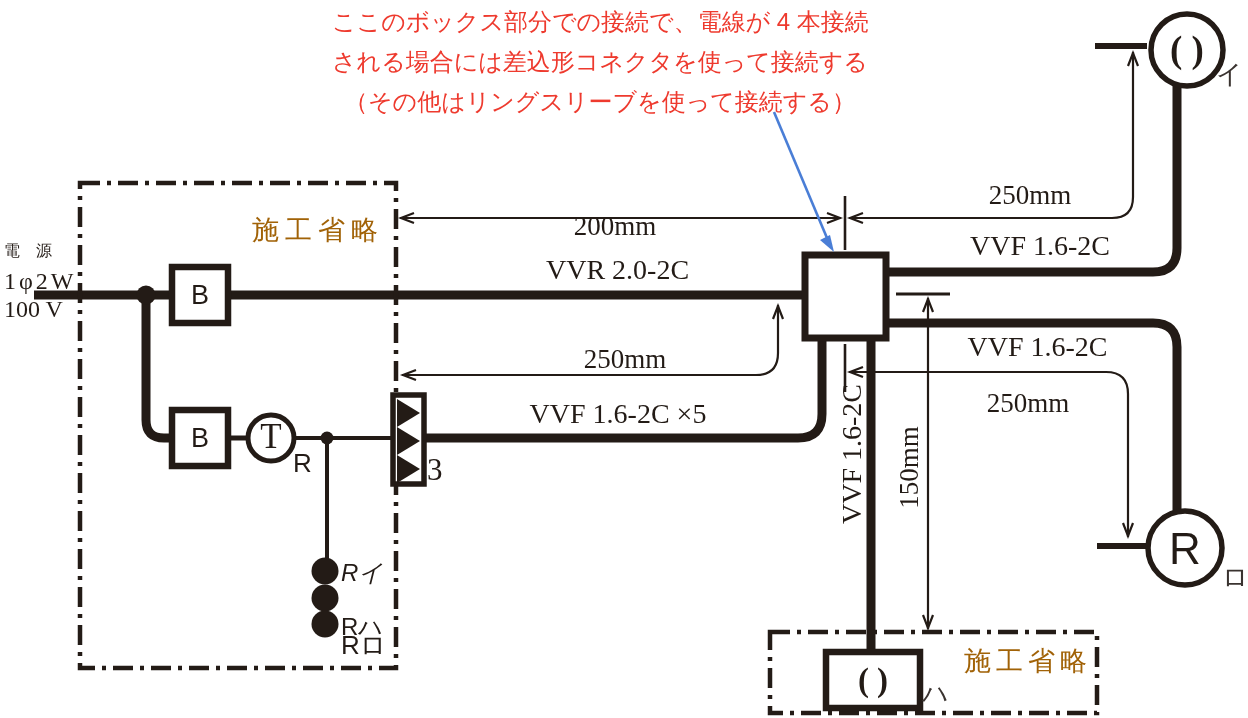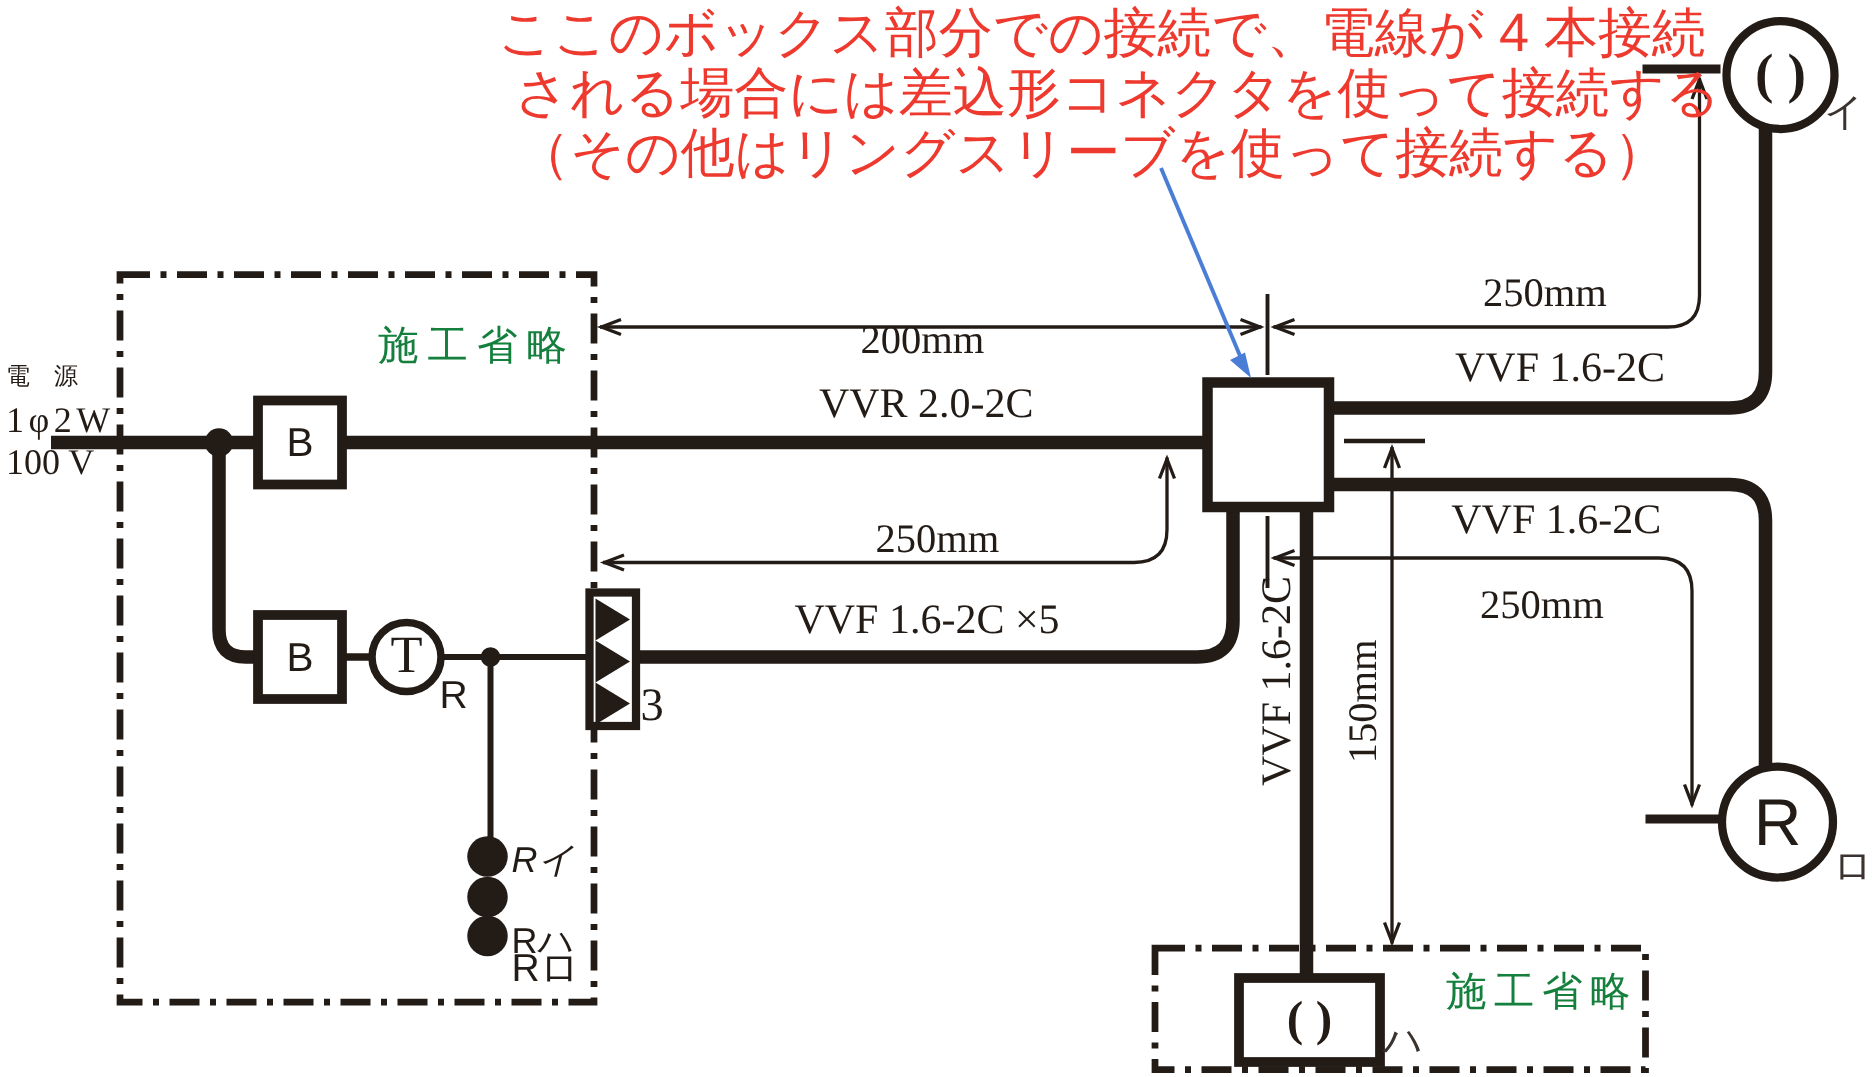--- a/index.html
+++ b/index.html
@@ -5,22 +5,22 @@
   html,body{margin:0;padding:0;background:#ffffff;}
   #stage{position:relative;width:1248px;height:718px;background:#ffffff;overflow:hidden;
          font-family:"Liberation Serif","DejaVu Serif",serif;color:#231b16;}
   #stage svg{position:absolute;left:0;top:0;}
   .lbl{position:absolute;white-space:nowrap;}
   .serif{font-family:"Liberation Serif","DejaVu Serif",serif;}
   .sans{font-family:"Liberation Sans","DejaVu Sans",sans-serif;}
   .dim{font-size:27px;text-align:center;}
   .cable{font-size:28px;text-align:center;}
   .red{color:#ee3a2e;font-family:"Liberation Sans","DejaVu Sans",sans-serif;
-       font-size:36px;line-height:40px;}
-  .jp{color:#15803d;}
+       font-size:24px;line-height:40px;}
+  .jp{color:#a16207;}
   .rot{transform:rotate(-90deg);transform-origin:center;}
 </style>
 </head>
 <body>
 
 <div id="stage">
 
 <svg width="1248" height="718" viewBox="0 0 1248 718">
   <g stroke="#231b16" fill="none">
 
@@ -124,21 +124,21 @@
     </g>
 
     <g stroke="#4a7ed6">
       <path d="M774,112 L827,238" stroke-width="2.6"></path>
       <polygon points="834,252 820,240 830,235" fill="#4a7ed6" stroke="none"></polygon>
     </g>
   </g>
 </svg>
 
 <div class="lbl red" style="left:332px;top:2px;">ここのボックス部分での接続で、電線が 4 本接続</div>
-<div class="lbl red" style="left:332px;top:42px;margin-left:11px;">される場合には差込形コネクタを使って接続する</div>
+<div class="lbl red" style="left:332px;top:42px;">される場合には差込形コネクタを使って接続する</div>
 <div class="lbl red" style="left:320px;top:82px;margin-left:24px;">（その他はリングスリーブを使って接続する）</div>
 
 <div class="lbl serif jp" style="left:252px;top:212px;font-size:27px;letter-spacing:6px;">施工省略</div>
 <div class="lbl serif jp" style="left:964px;top:643px;font-size:27px;letter-spacing:5px;">施工省略</div>
 
 <div class="lbl serif" style="left:4px;top:241px;font-size:16px;">  <span>電　源</span></div>
 <div class="lbl serif" style="left:4px;top:268px;font-size:24px;letter-spacing:3px;"><span>1φ2W</span></div>
 <div class="lbl serif" style="left:4px;top:296px;font-size:24px;"><span>100 V</span></div>
 
 <div class="lbl cable serif" style="left:505px;top:254px;width:225px;">VVR 2.0-2C</div>

